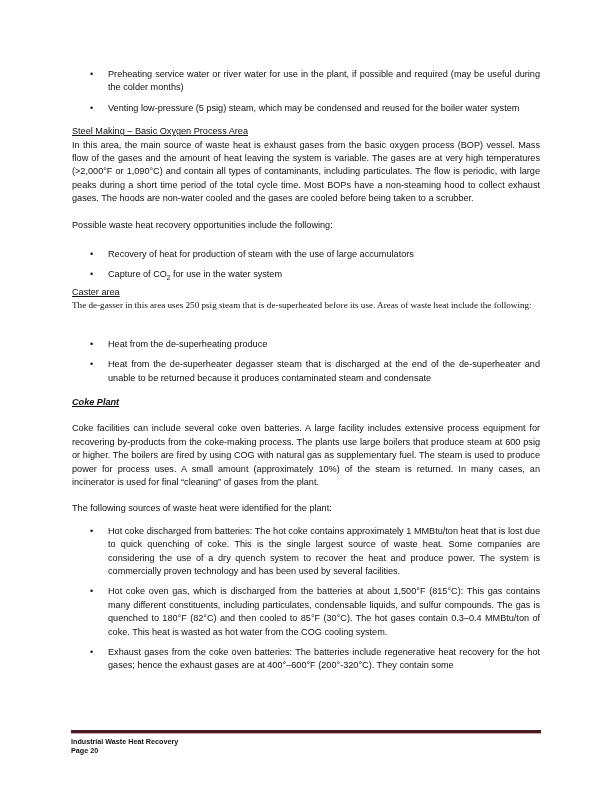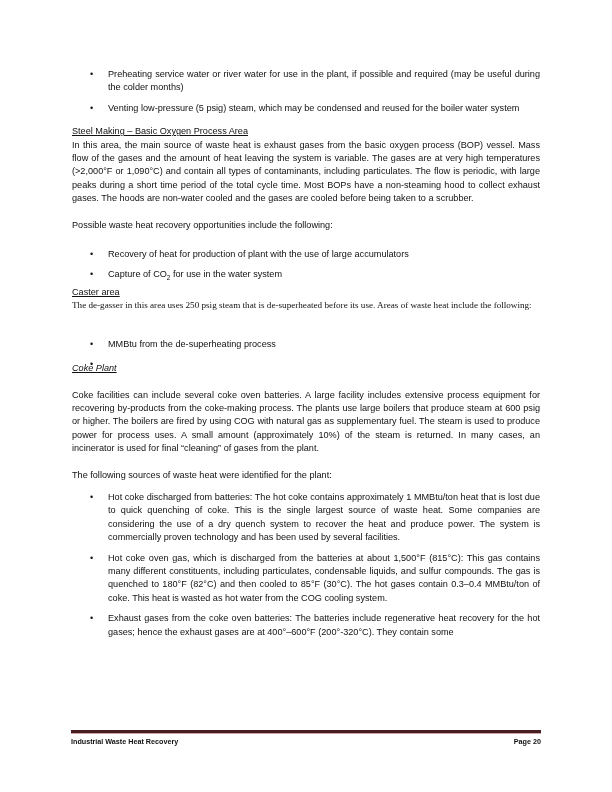--- a/index.html
+++ b/index.html
@@ -41,21 +41,21 @@
     }
     ul.bl li .bullet {
       position: absolute;
       left: 18px;
       top: 0;
     }
     .h-ital {
       text-decoration: underline;
     }
     .h-bold {
-      font-weight: normal;
+      font-weight: bold;
       font-style: italic;
       text-decoration: underline;
     }
     sub { font-size: 6.5px; line-height: 0; }
     .footer {
       position: absolute;
       left: 71px;
       top: 730px;
       width: 470px;
     }
@@ -66,20 +66,21 @@
     .rule-light {
       height: 1px;
       background: #c9a6a9;
     }
     .footer-row {
       display: flex;
       justify-content: space-between;
       font-size: 7.2px;
       font-weight: bold;
       margin-top: 3px;
+      flex-direction: column;
     }
   </style>
 </head>
 <body>
 
 <div class="page">
 
   <ul class="bl">
     <li>
       <span class="bullet">•</span>
@@ -91,38 +92,39 @@
     </li>
   </ul>
 
   <p class="h-ital">Steel Making – Basic Oxygen Process Area</p>
   <p class="sp">In this area, the main source of waste heat is exhaust gases from the basic oxygen process (BOP) vessel. Mass flow of the gases and the amount of heat leaving the system is variable. The gases are at very high temperatures (&gt;2,000°F or 1,090°C) and contain all types of contaminants, including particulates. The flow is periodic, with large peaks during a short time period of the total cycle time. Most BOPs have a non-steaming hood to collect exhaust gases. The hoods are non-water cooled and the gases are cooled before being taken to a scrubber.</p>
   <p style="margin-bottom:16px;">Possible waste heat recovery opportunities include the following:</p>
 
   <ul class="bl">
     <li>
       <span class="bullet">•</span>
-      <span>Recovery of heat for production of plant with the use of large accumulators</span>
+      <span>Recovery of heat for production of steam with the use of large accumulators</span>
     </li>
     <li style="margin-bottom:4px;">
       <span class="bullet">•</span>
       <span><span>Capture of CO</span><sub>2</sub><span> for use in the water system</span></span>
     </li>
   </ul>
 
   <p class="h-ital">Caster area</p>
   <p style="margin-bottom:25px;font-family:Liberation Serif, serif;">The de-gasser in this area uses 250 psig steam that is de-superheated before its use. Areas of waste heat include the following:</p>
 
   <ul class="bl">
     <li>
       <span class="bullet">•</span>
-      <span>MMBtu from the de-superheating process</span>
+      <span>Heat from the de-superheating produce</span>
     </li>
     <li style="margin-bottom:11px;">
       <span class="bullet">•</span>
+      <span>Heat from the de-superheater degasser steam that is discharged at the end of the de-superheater and unable to be returned because it produces contaminated steam and condensate</span>
     </li>
   </ul>
 
   <p class="h-bold sp">Coke Plant</p>
   <p class="sp">Coke facilities can include several coke oven batteries. A large facility includes extensive process equipment for recovering by-products from the coke-making process. The plants use large boilers that produce steam at 600 psig or higher. The boilers are fired by using COG with natural gas as supplementary fuel. The steam is used to produce power for process uses. A small amount (approximately 10%) of the steam is returned. In many cases, an incinerator is used for final “cleaning” of gases from the plant.</p>
   <p style="margin-bottom:9px;">The following sources of waste heat were identified for the plant:</p>
 
   <ul class="bl">
     <li>
       <span class="bullet">•</span>

